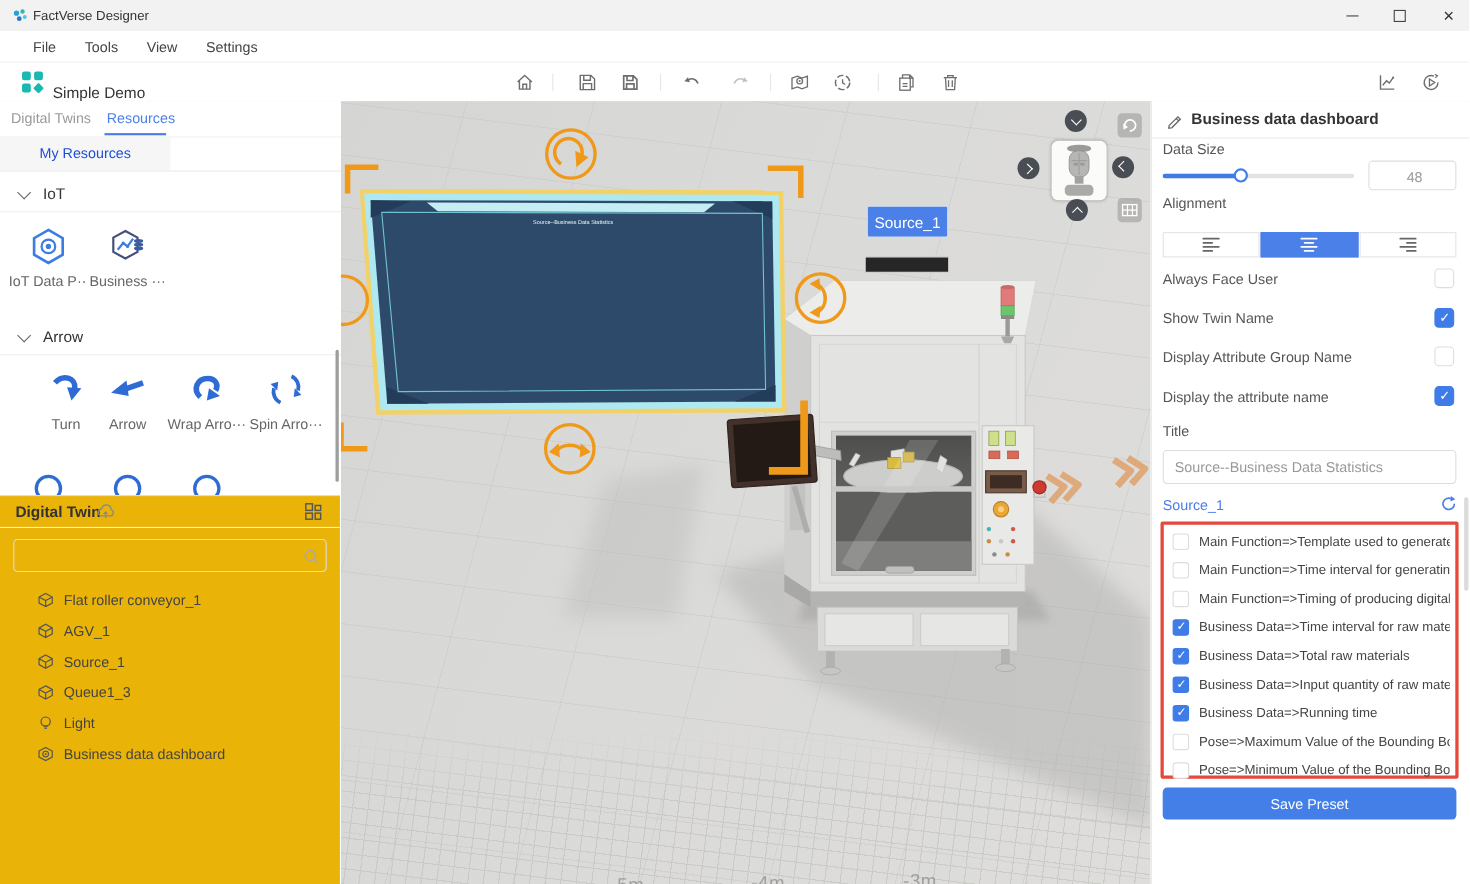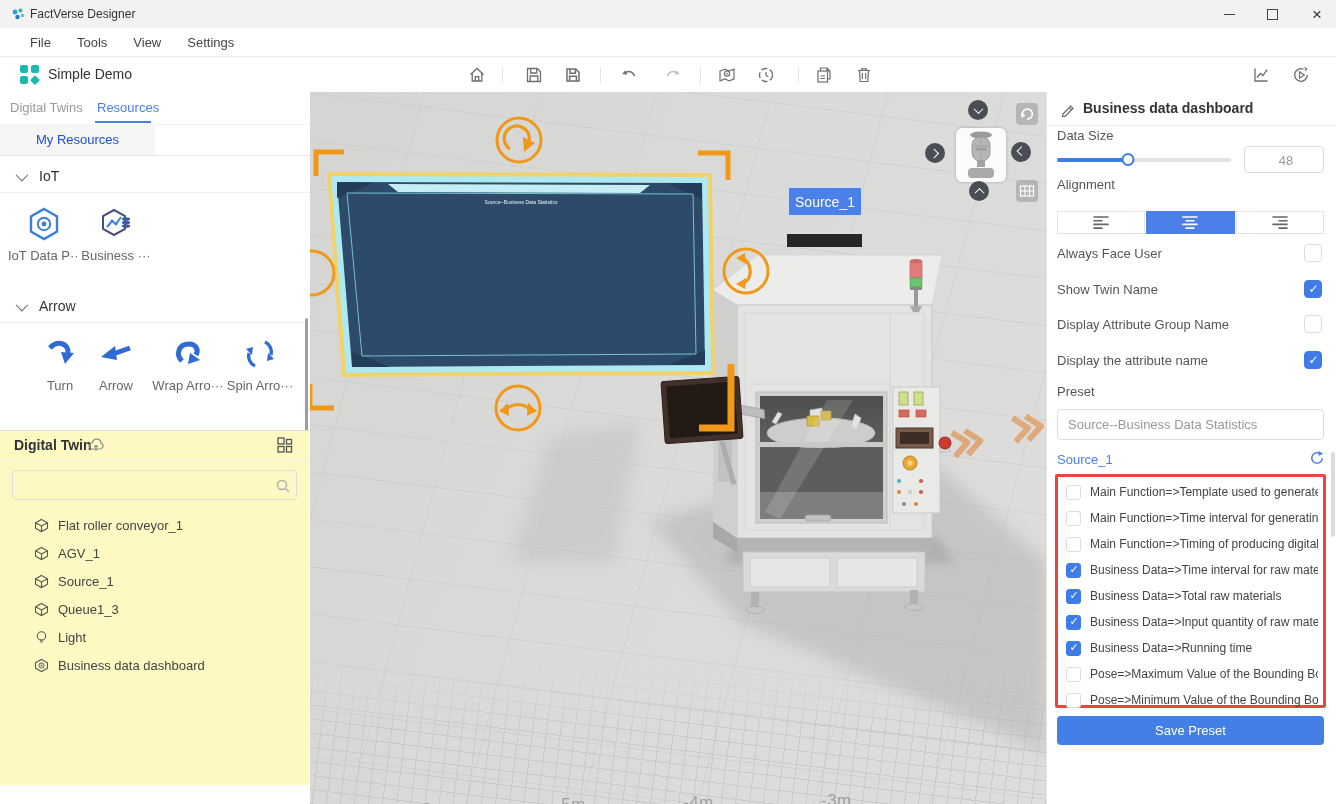--- a/index.html
+++ b/index.html
@@ -11,38 +11,38 @@
   .titlebar .apptitle{position:absolute;left:30px;top:7px;font-size:12px;color:#333;}
   .winbtn{position:absolute;top:0;width:40px;height:28px;display:flex;align-items:center;justify-content:center;color:#333;}
   .minus-glyph{width:11px;height:0;border-top:1.6px solid #444;}
   .square-glyph{width:9px;height:9px;border:1.3px solid #444;}
   .close-glyph{font-size:17px;line-height:1;color:#333;}
   
   .menubar{left:0;top:28px;width:1336px;height:29px;background:#fff;border-bottom:1px solid #ededed;display:flex;align-items:center;gap:26px;padding-left:30px;box-sizing:border-box;}
   .menu-item{font-size:13px;color:#444;cursor:default;}
   
   .toolbar{left:0;top:57px;width:1336px;height:35px;background:#fff;border-bottom:1px solid #e8e8e8;}
-  .project{position:absolute;left:48px;top:9px;font-size:14px;color:#333;}
+  .project{position:absolute;left:48px;top:19px;font-size:14px;color:#333;}
   .tbicon{position:absolute;top:7px;width:22px;height:22px;display:flex;align-items:center;justify-content:center;}
   .tbsep{position:absolute;top:10px;width:0;height:16px;border-left:1px solid #e6e6e6;}
   
   .sidebar{left:0;top:92px;width:326px;height:712px;background:#fff;border-right:1px solid #e3e3e3;box-sizing:border-box;}
   .tabsrow{position:absolute;left:0;top:0;width:310px;height:32px;border-bottom:1px solid #f1f1f1;}
   .tab-dim{position:absolute;left:10px;top:8px;font-size:13px;color:#9a9a9a;}
   .tab-active{position:absolute;left:97px;top:8px;font-size:13px;color:#4a7fe8;}
   .tab-underline{position:absolute;left:95px;top:29px;width:56px;height:2px;background:#4a7fe8;}
   .subtabs{position:absolute;left:0;top:32px;width:310px;height:31px;border-bottom:1px solid #e9e9e9;display:flex;}
   .subtab{width:155px;height:31px;display:flex;align-items:center;justify-content:center;font-size:13px;color:#1d4ed8;}
   .subtab.on{background:#f6f6f6;}
   .sec-head{position:absolute;left:0;width:310px;height:32px;border-bottom:1px solid #efefef;display:flex;align-items:center;}
   .sec-chev{margin-left:16px;width:8px;height:8px;border-right:1.5px solid #666;border-bottom:1.5px solid #666;transform:rotate(45deg) translateY(-2px);}
   .sec-title{margin-left:14px;font-size:14px;color:#333;}
   .res-item{position:absolute;width:72px;text-align:center;}
   .res-item .lab{margin-top:6px;font-size:13px;color:#666;white-space:nowrap;overflow:hidden;}
-  .dtpanel{position:absolute;left:0;top:338px;width:309px;height:354px;background:#fef9c3;border-top:1px solid #ddd;}
+  .dtpanel{position:absolute;left:0;top:358px;width:309px;height:354px;background:#eab308;border-top:1px solid #ddd;}
   .dthead{position:absolute;left:0;top:0;width:309px;height:28px;border-bottom:1px solid #eee;}
   .dthead .t{position:absolute;left:14px;top:6px;font-size:14px;font-weight:bold;color:#333;}
   .searchbox{position:absolute;left:12px;top:39px;width:285px;height:30px;border:1px solid #ddd;border-radius:4px;box-sizing:border-box;}
   .searchbox input{position:absolute;left:8px;top:4px;width:250px;height:20px;border:none;outline:none;font-size:13px;color:#333;background:transparent;}
   .twinrow{position:absolute;left:34px;height:28px;display:flex;align-items:center;gap:9px;}
   .twinrow .lab{font-size:13px;color:#444;white-space:nowrap;}
   .side-scroll{position:absolute;left:305px;top:226px;width:3px;height:120px;background:#9e9e9e;border-radius:2px;}
   
   .viewport{left:310px;top:92px;width:736px;height:712px;overflow:hidden;background:linear-gradient(115deg,#d5d5d3 0%,#dadad8 45%,#dedddb 100%);}
   .gridA{position:absolute;left:0;top:0;width:736px;height:712px;background:repeating-linear-gradient(7deg,#c9c9c7 0 1px,transparent 1px 47px);opacity:.55;}
@@ -595,21 +595,21 @@
     </div>
     <div class="togglerow" style="top:223px">
       <span class="lab">Display Attribute Group Name</span>
       <span class="chkbox"></span>
     </div>
     <div class="togglerow" style="top:259px">
       <span class="lab">Display the attribute name</span>
       <span class="chkbox on"></span>
     </div>
 
-    <span class="insp-label" style="top:292px">Preset</span>
+    <span class="insp-label" style="top:292px">Title</span>
     <div class="title-input">
       <input value="Source--Business Data Statistics" style="">
     </div>
 
     <span class="source-link">Source_1</span>
     <svg class="abs" style="left:262px;top:358px" width="16" height="16">
       <path d="M13.2 8 A5.2 5.2 0 1 1 10.6 3.5" fill="none" stroke="#4a7fe8" stroke-width="1.5"></path>
       <polygon points="10,1 14,3.8 9.6,6" fill="#4a7fe8"></polygon>
     </svg>
 

